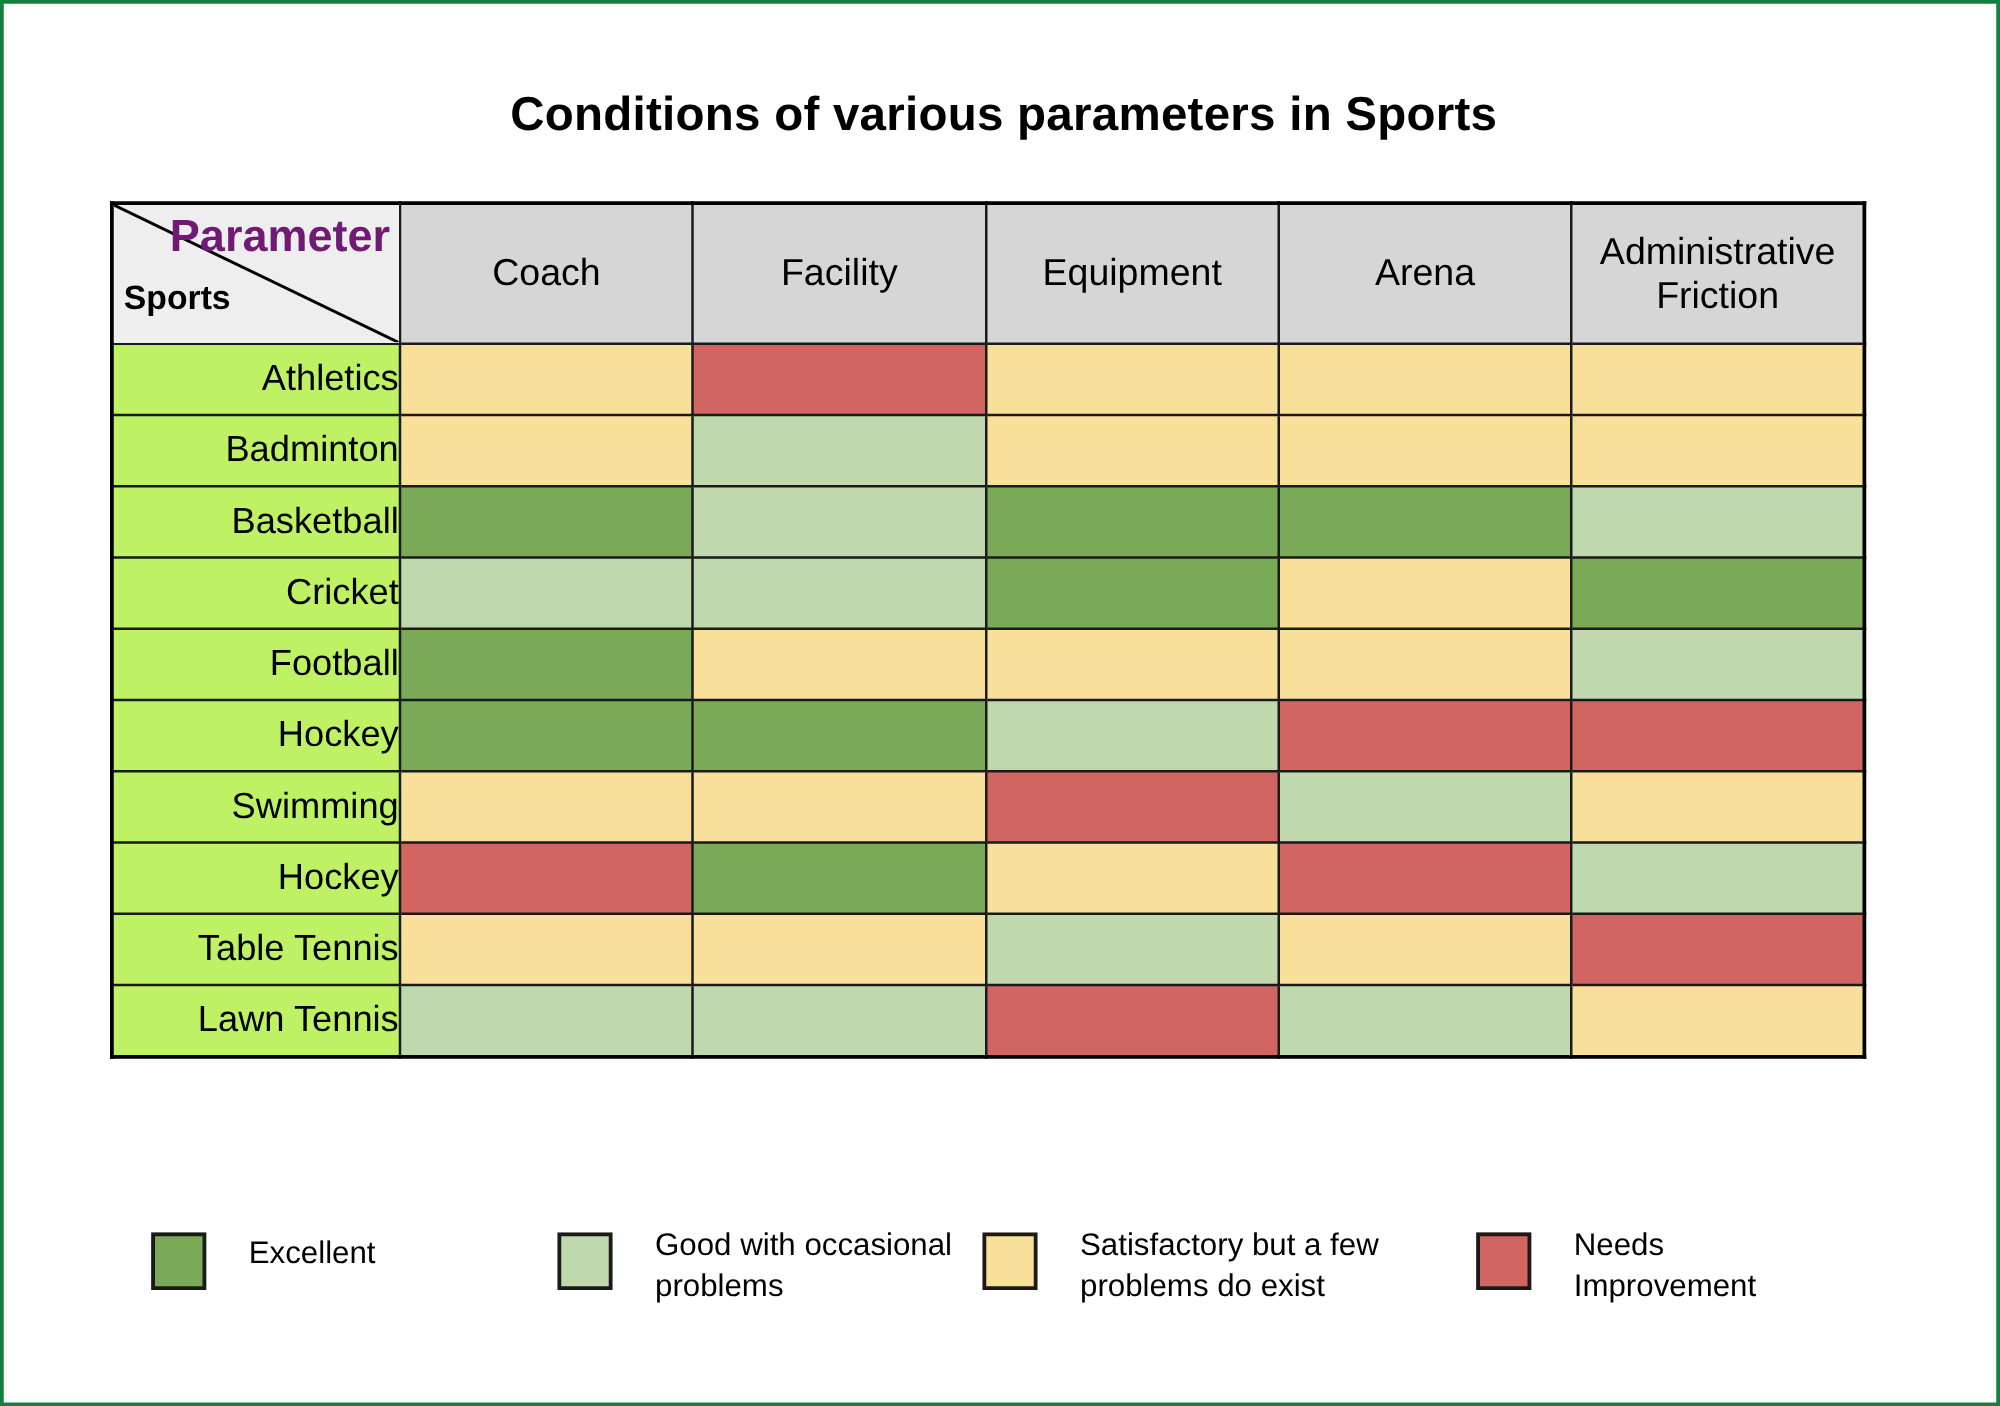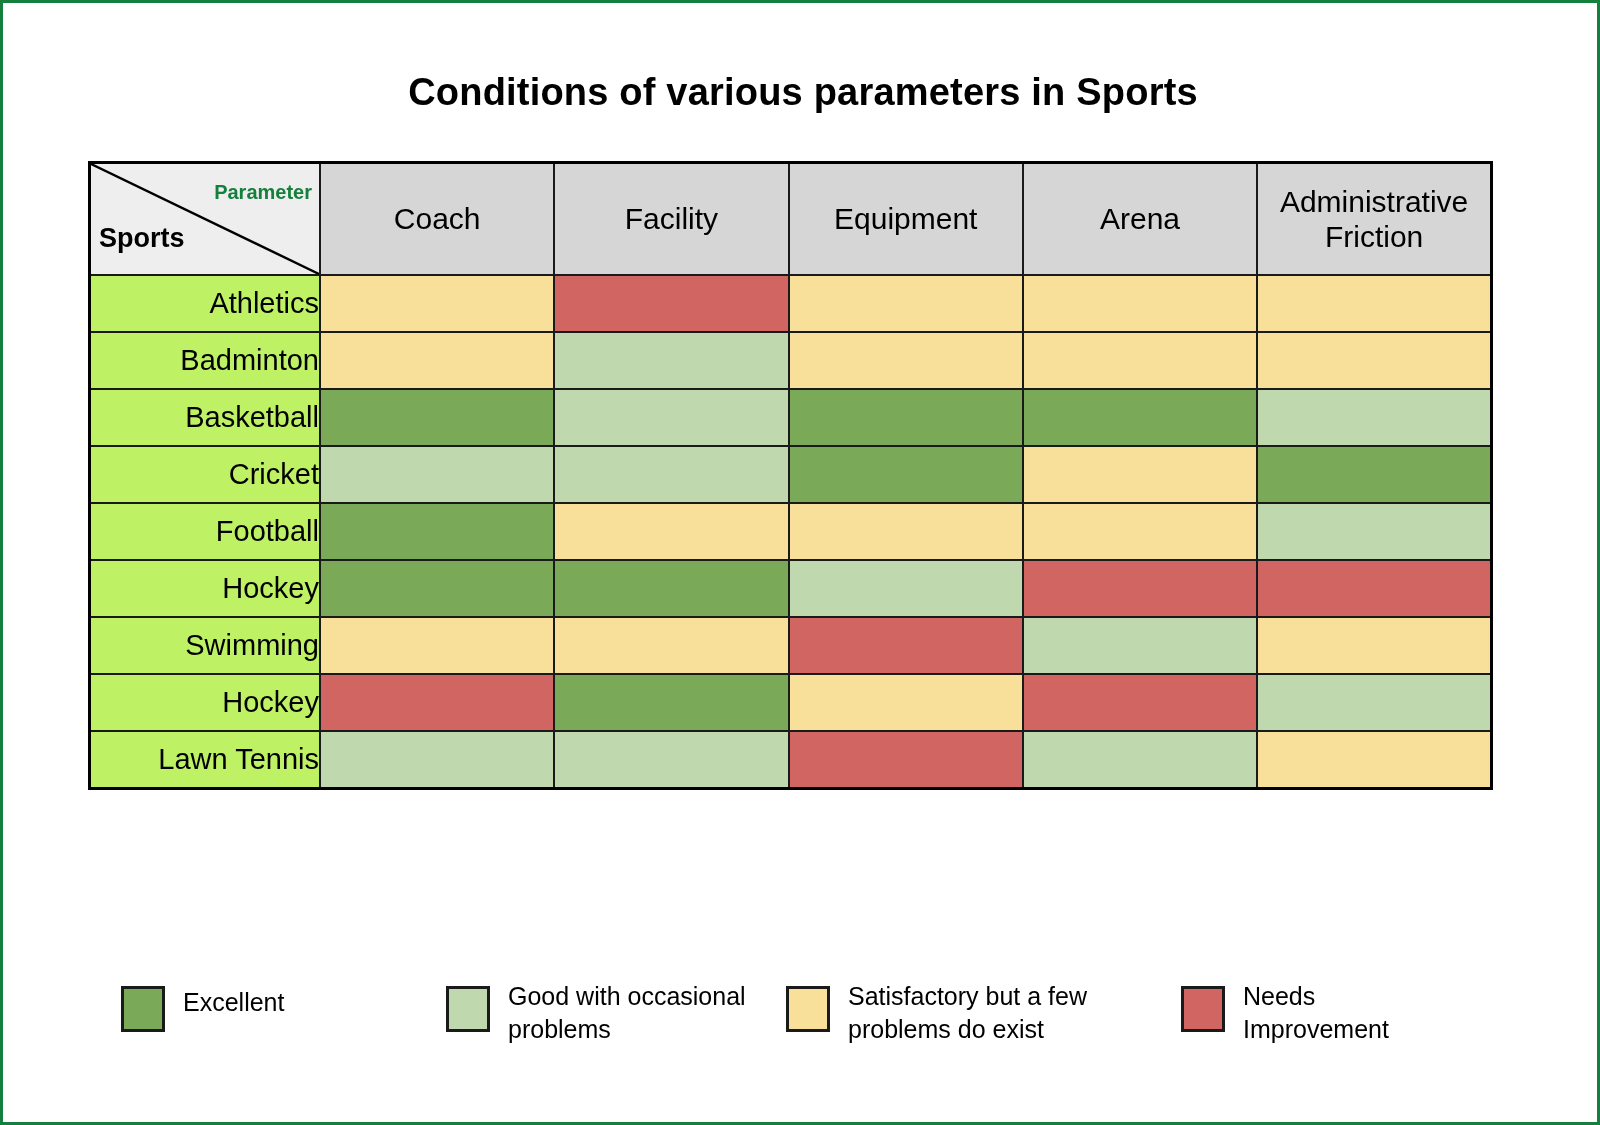--- a/index.html
+++ b/index.html
@@ -60,23 +60,23 @@
     overflow: hidden;
   }
   .corner-diagonal {
     position: absolute;
     left: 0; top: 0;
     width: 100%; height: 100%;
   }
   .corner-param {
     position: absolute;
     right: 7px;
-    top: 18px;
-    font-size: 20px;
-    color: #15803d;
+    top: 6px;
+    font-size: 36px;
+    color: #701a75;
     line-height: 1.05;
   }
   .corner-sports {
     position: absolute;
     left: 8px;
     bottom: 22px;
     font-size: 27px;
     color: #000000;
     line-height: 1.05;
   }
@@ -117,20 +117,21 @@
     top: 955px;
     width: 1400px;
     display: flex;
     flex-direction: row;
     align-items: flex-start;
   }
   .legend-item {
     display: flex;
     flex-direction: row;
     align-items: flex-start;
+    gap: 16px;
   }
   .legend-item.i0 { width: 325px; }
   .legend-item.i1 { width: 340px; }
   .legend-item.i2 { width: 395px; }
   .legend-item.i3 { width: 300px; }
 
   .legend-swatch {
     width: 38px;
     height: 40px;
     border: 3px solid #1a1a1a;
@@ -231,20 +232,28 @@
         </tr>
         <tr>
           <td class="row-label">Hockey</td>
           <td class="value-cell" style="background: rgb(209, 101, 98);"></td>
           <td class="value-cell" style="background: rgb(122, 170, 88);"></td>
           <td class="value-cell" style="background: rgb(248, 224, 154);"></td>
           <td class="value-cell" style="background: rgb(209, 101, 98);"></td>
           <td class="value-cell" style="background: rgb(191, 216, 174);"></td>
         </tr>
         <tr>
+          <td class="row-label">Table Tennis</td>
+          <td class="value-cell" style="background: rgb(248, 224, 154);"></td>
+          <td class="value-cell" style="background: rgb(248, 224, 154);"></td>
+          <td class="value-cell" style="background: rgb(191, 216, 174);"></td>
+          <td class="value-cell" style="background: rgb(248, 224, 154);"></td>
+          <td class="value-cell" style="background: rgb(209, 101, 98);"></td>
+        </tr>
+        <tr>
           <td class="row-label">Lawn Tennis</td>
           <td class="value-cell" style="background: rgb(191, 216, 174);"></td>
           <td class="value-cell" style="background: rgb(191, 216, 174);"></td>
           <td class="value-cell" style="background: rgb(209, 101, 98);"></td>
           <td class="value-cell" style="background: rgb(191, 216, 174);"></td>
           <td class="value-cell" style="background: rgb(248, 224, 154);"></td>
         </tr>
       </tbody>
   </table>
 

